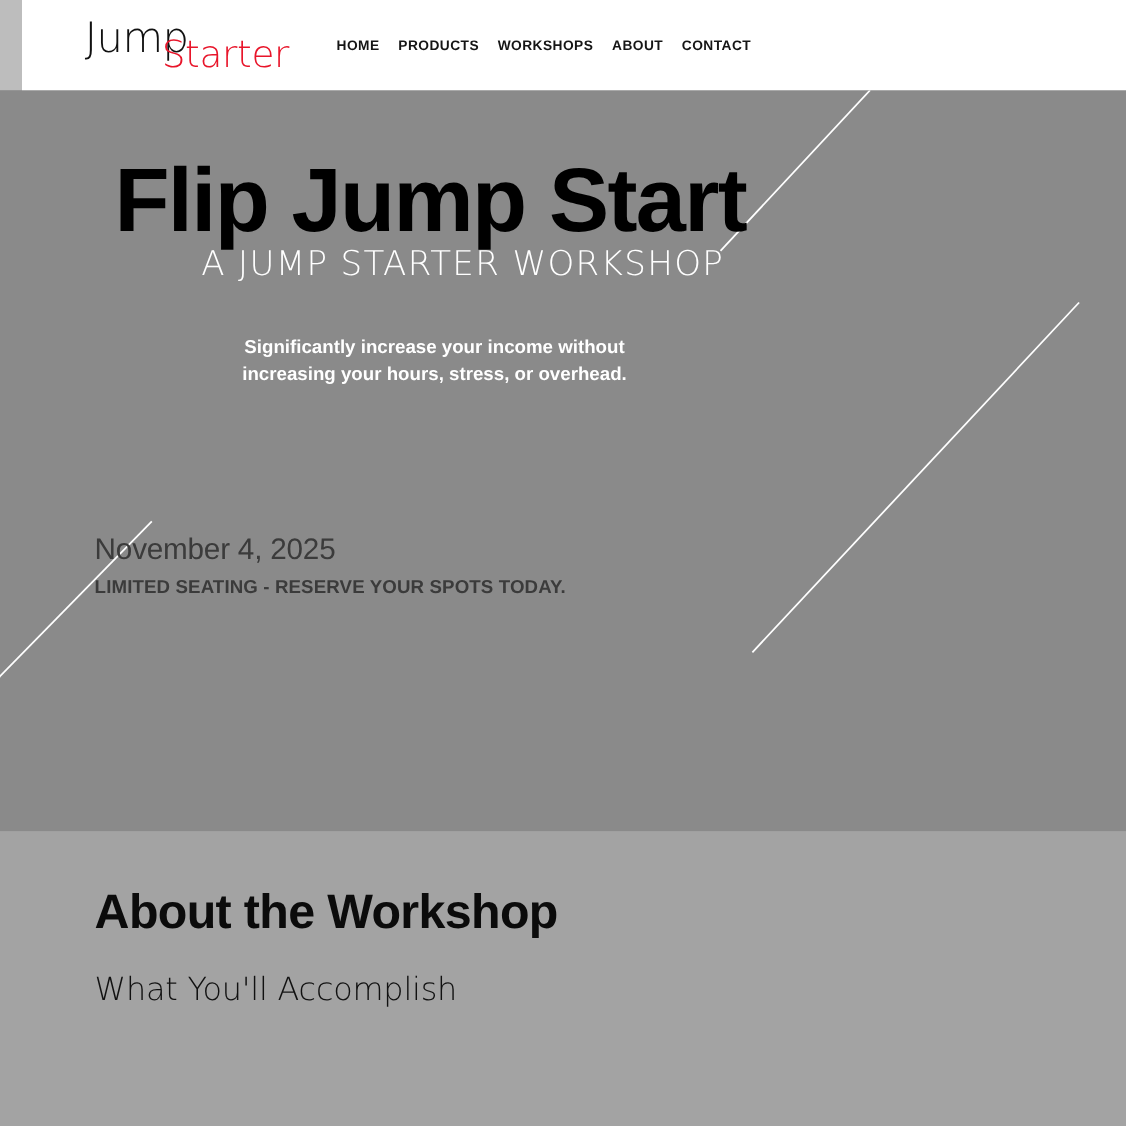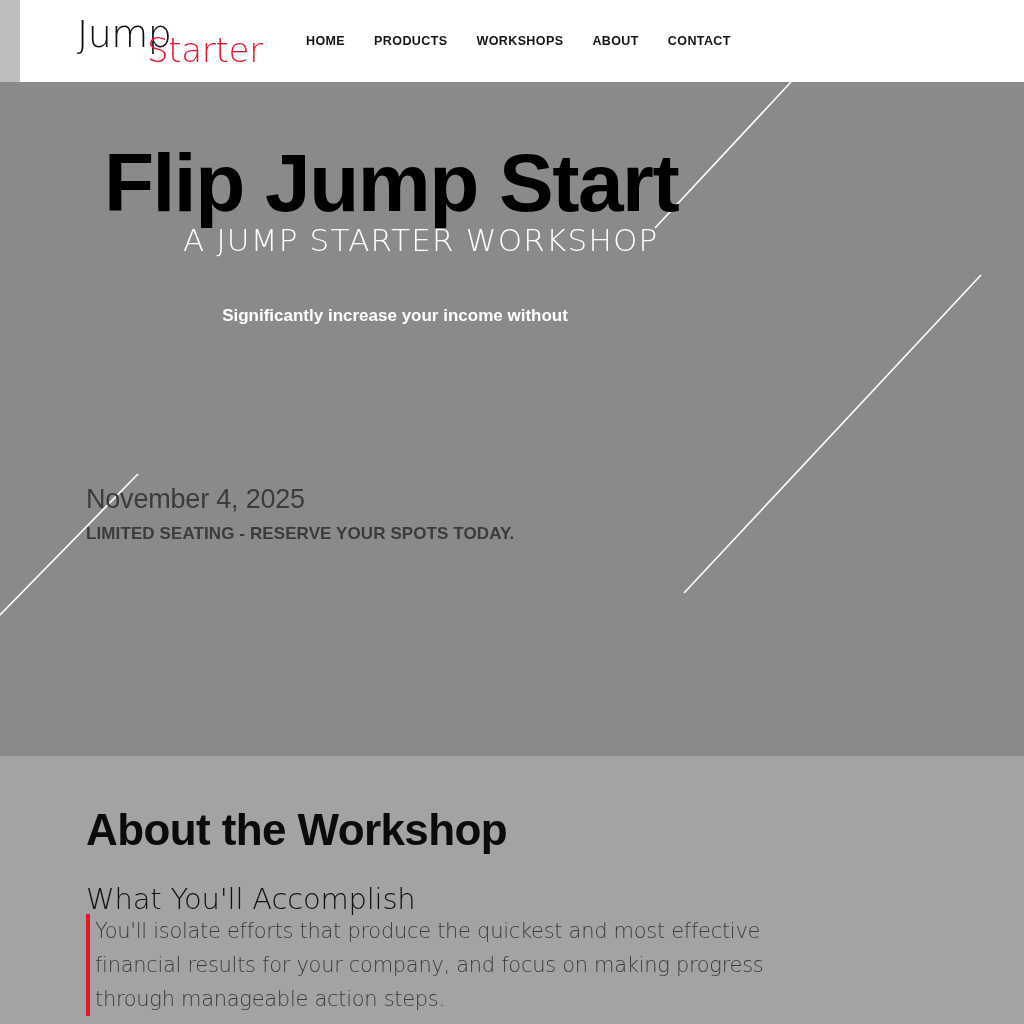--- a/index.html
+++ b/index.html
@@ -43,21 +43,21 @@
     font-family:"DejaVu Sans", sans-serif;
     font-size:34px;
     font-weight:300;
     color:#e8152a;
     letter-spacing:-0.3px;
     line-height:1;
   }
   .main-nav {
     display:flex;
     align-items:center;
-    gap:29px;
+    gap:17px;
     padding-right:2px;
   }
   .nav-link {
     font-size:12.5px;
     font-weight:bold;
     color:#151515;
     letter-spacing:0.4px;
     text-decoration:none;
     white-space:nowrap;
     cursor:pointer;
@@ -219,27 +219,25 @@
     <line id="deco-line-1" stroke="#ffffff" stroke-width="1.6" x1="684" y1="511" x2="981" y2="193"></line>
     <line id="deco-line-2" stroke="#ffffff" stroke-width="1.6" x1="-6" y1="539" x2="138" y2="392"></line>
   </svg>
 
   <div class="hero-inner">
     <h1 class="hero-title">Flip Jump Start</h1>
     <div class="hero-subtitle">A JUMP STARTER WORKSHOP</div>
 
     <div class="hero-pitch">
       <div>Significantly increase your income without</div>
+      <div>increasing your hours, stress, or overhead.</div>
     </div>
 
 
     <div class="hero-date">November 4, 2025</div>
     <div class="hero-seating">LIMITED SEATING - RESERVE YOUR SPOTS TODAY.</div>
   </div>
 </section>
 
 <section class="about">
   <h2 class="about-title">About the Workshop</h2>
   <h3 class="about-subtitle">What You'll Accomplish</h3>
-  <div class="about-body">
-    <p>You'll isolate efforts that produce the quickest and most effective financial results for your company, and focus on making progress through manageable action steps.</p>
-  </div>
 </section>
 
 </body></html>

